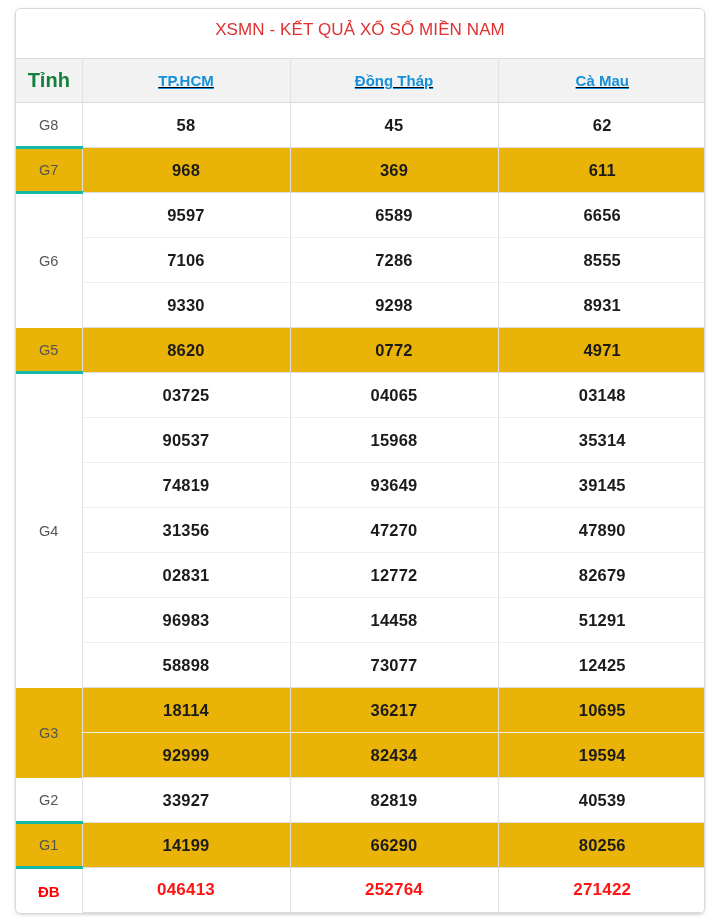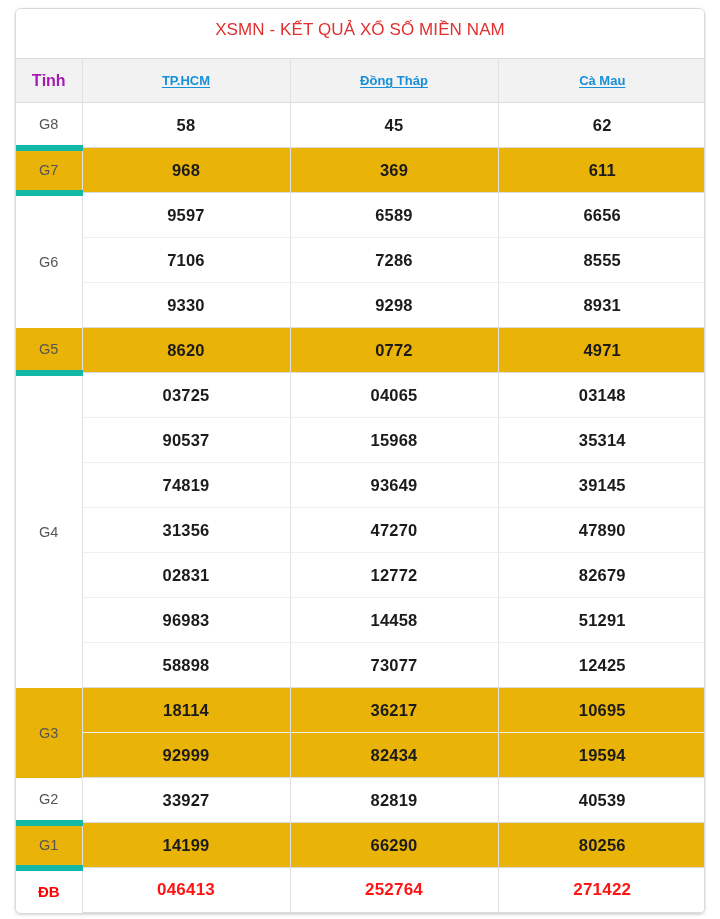--- a/index.html
+++ b/index.html
@@ -86,25 +86,25 @@
   table.results th:last-child,
   table.results td:last-child { border-right: none; }
 
   
   thead tr.head-row { background: #f2f2f2; }
   thead tr.head-row th {
     height: 43px;
     border-bottom: 1px solid #dcdcdc;
   }
   th.tinh-head {
-    color: #a21caf;
-    font-size: 16px;
-    font-weight: bold;
-  }
-  th.prov-head { font-size: 13px; font-weight: bold; }
+    color: #15803d;
+    font-size: 20px;
+    font-weight: bold;
+  }
+  th.prov-head { font-size: 15px; font-weight: bold; text-decoration: underline; }
   th.prov-head a {
     color: #1690d8;
     text-decoration: underline;
     text-underline-offset: 2px;
   }
 
   
   td.glabel {
     color: #555555;
     font-size: 14.5px;
@@ -128,21 +128,21 @@
   td.num.db {
     color: #ff1414;
     font-size: 17px;
   }
 
   
   tr.band-gray > td { background: #eab308; }
   tr.band-white > td { background: #ffffff; }
 
   
-  tr.group-end > td { border-bottom: 6px solid #14b8a6; }
+  tr.group-end > td { border-bottom: 3px solid #14b8a6; }
   
   tr.sub-row > td.num { border-bottom: 1px solid #efefef; }
   tr.last-of-group > td.num { border-bottom: 1px solid #dcdcdc; margin-top: 28px; }
   tr.final-row > td { border-bottom: none; }
 </style>
 </head>
 <body>
 
 <div class="page">
   <div class="card">

